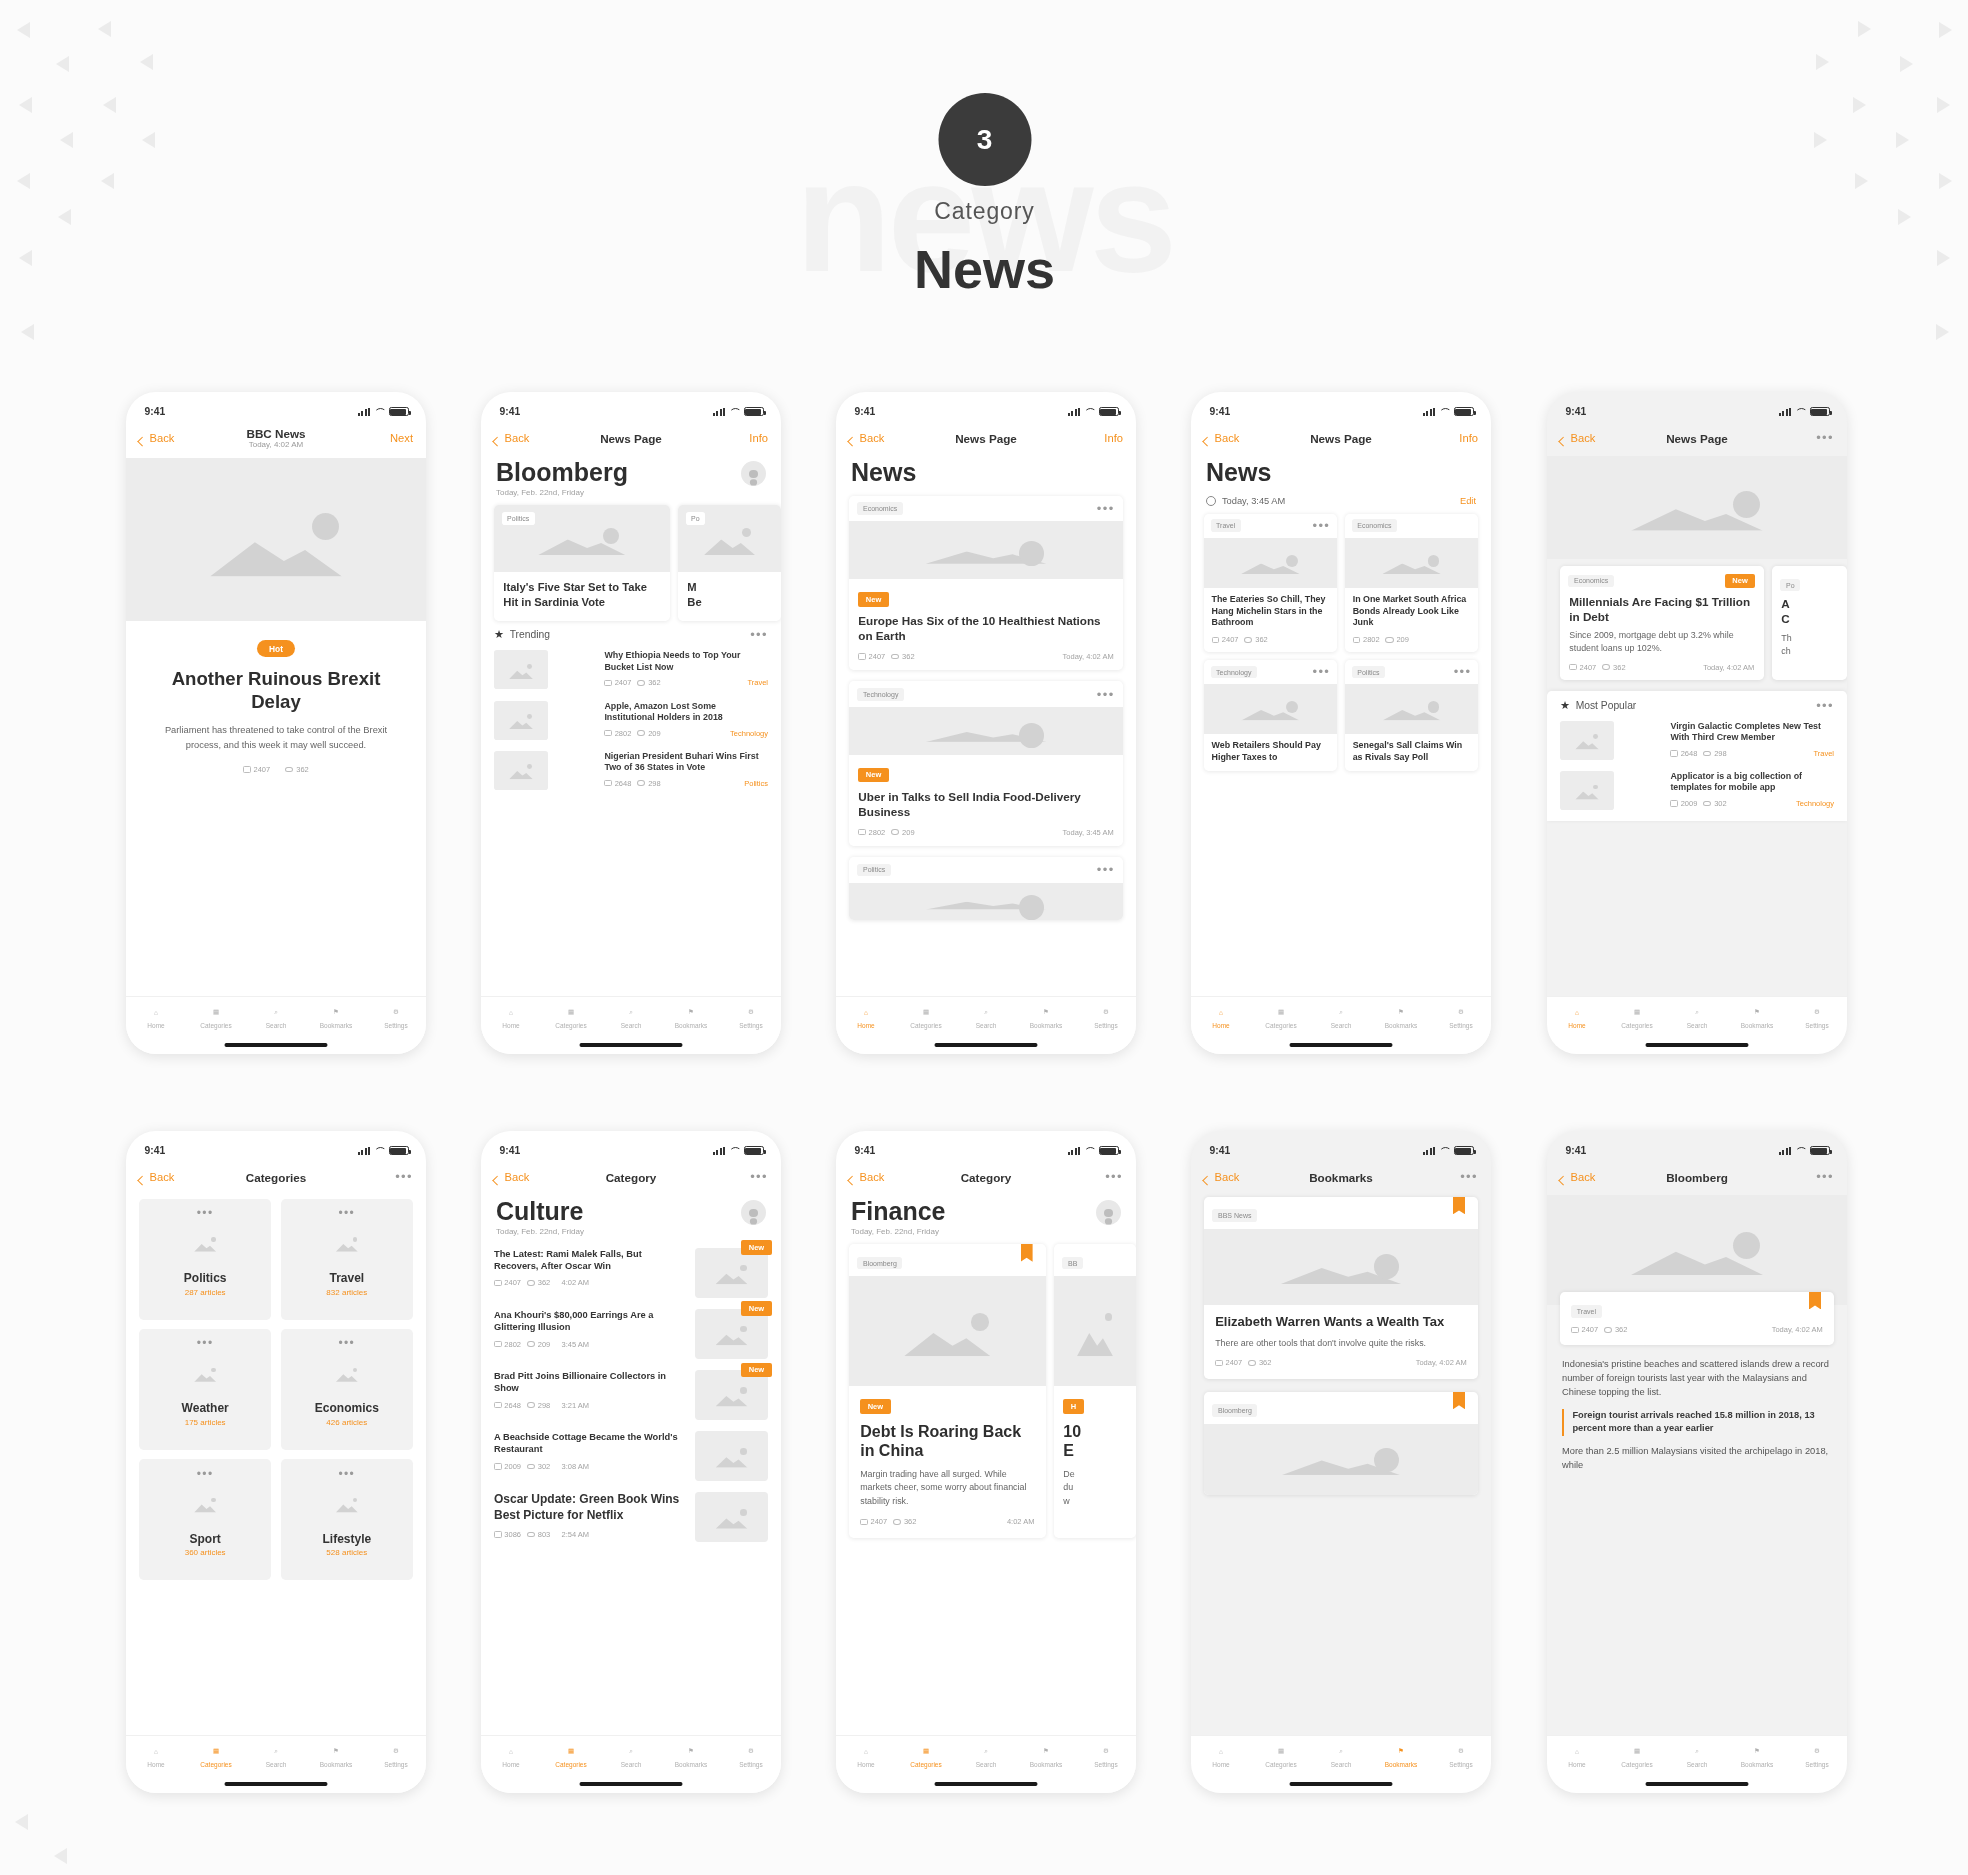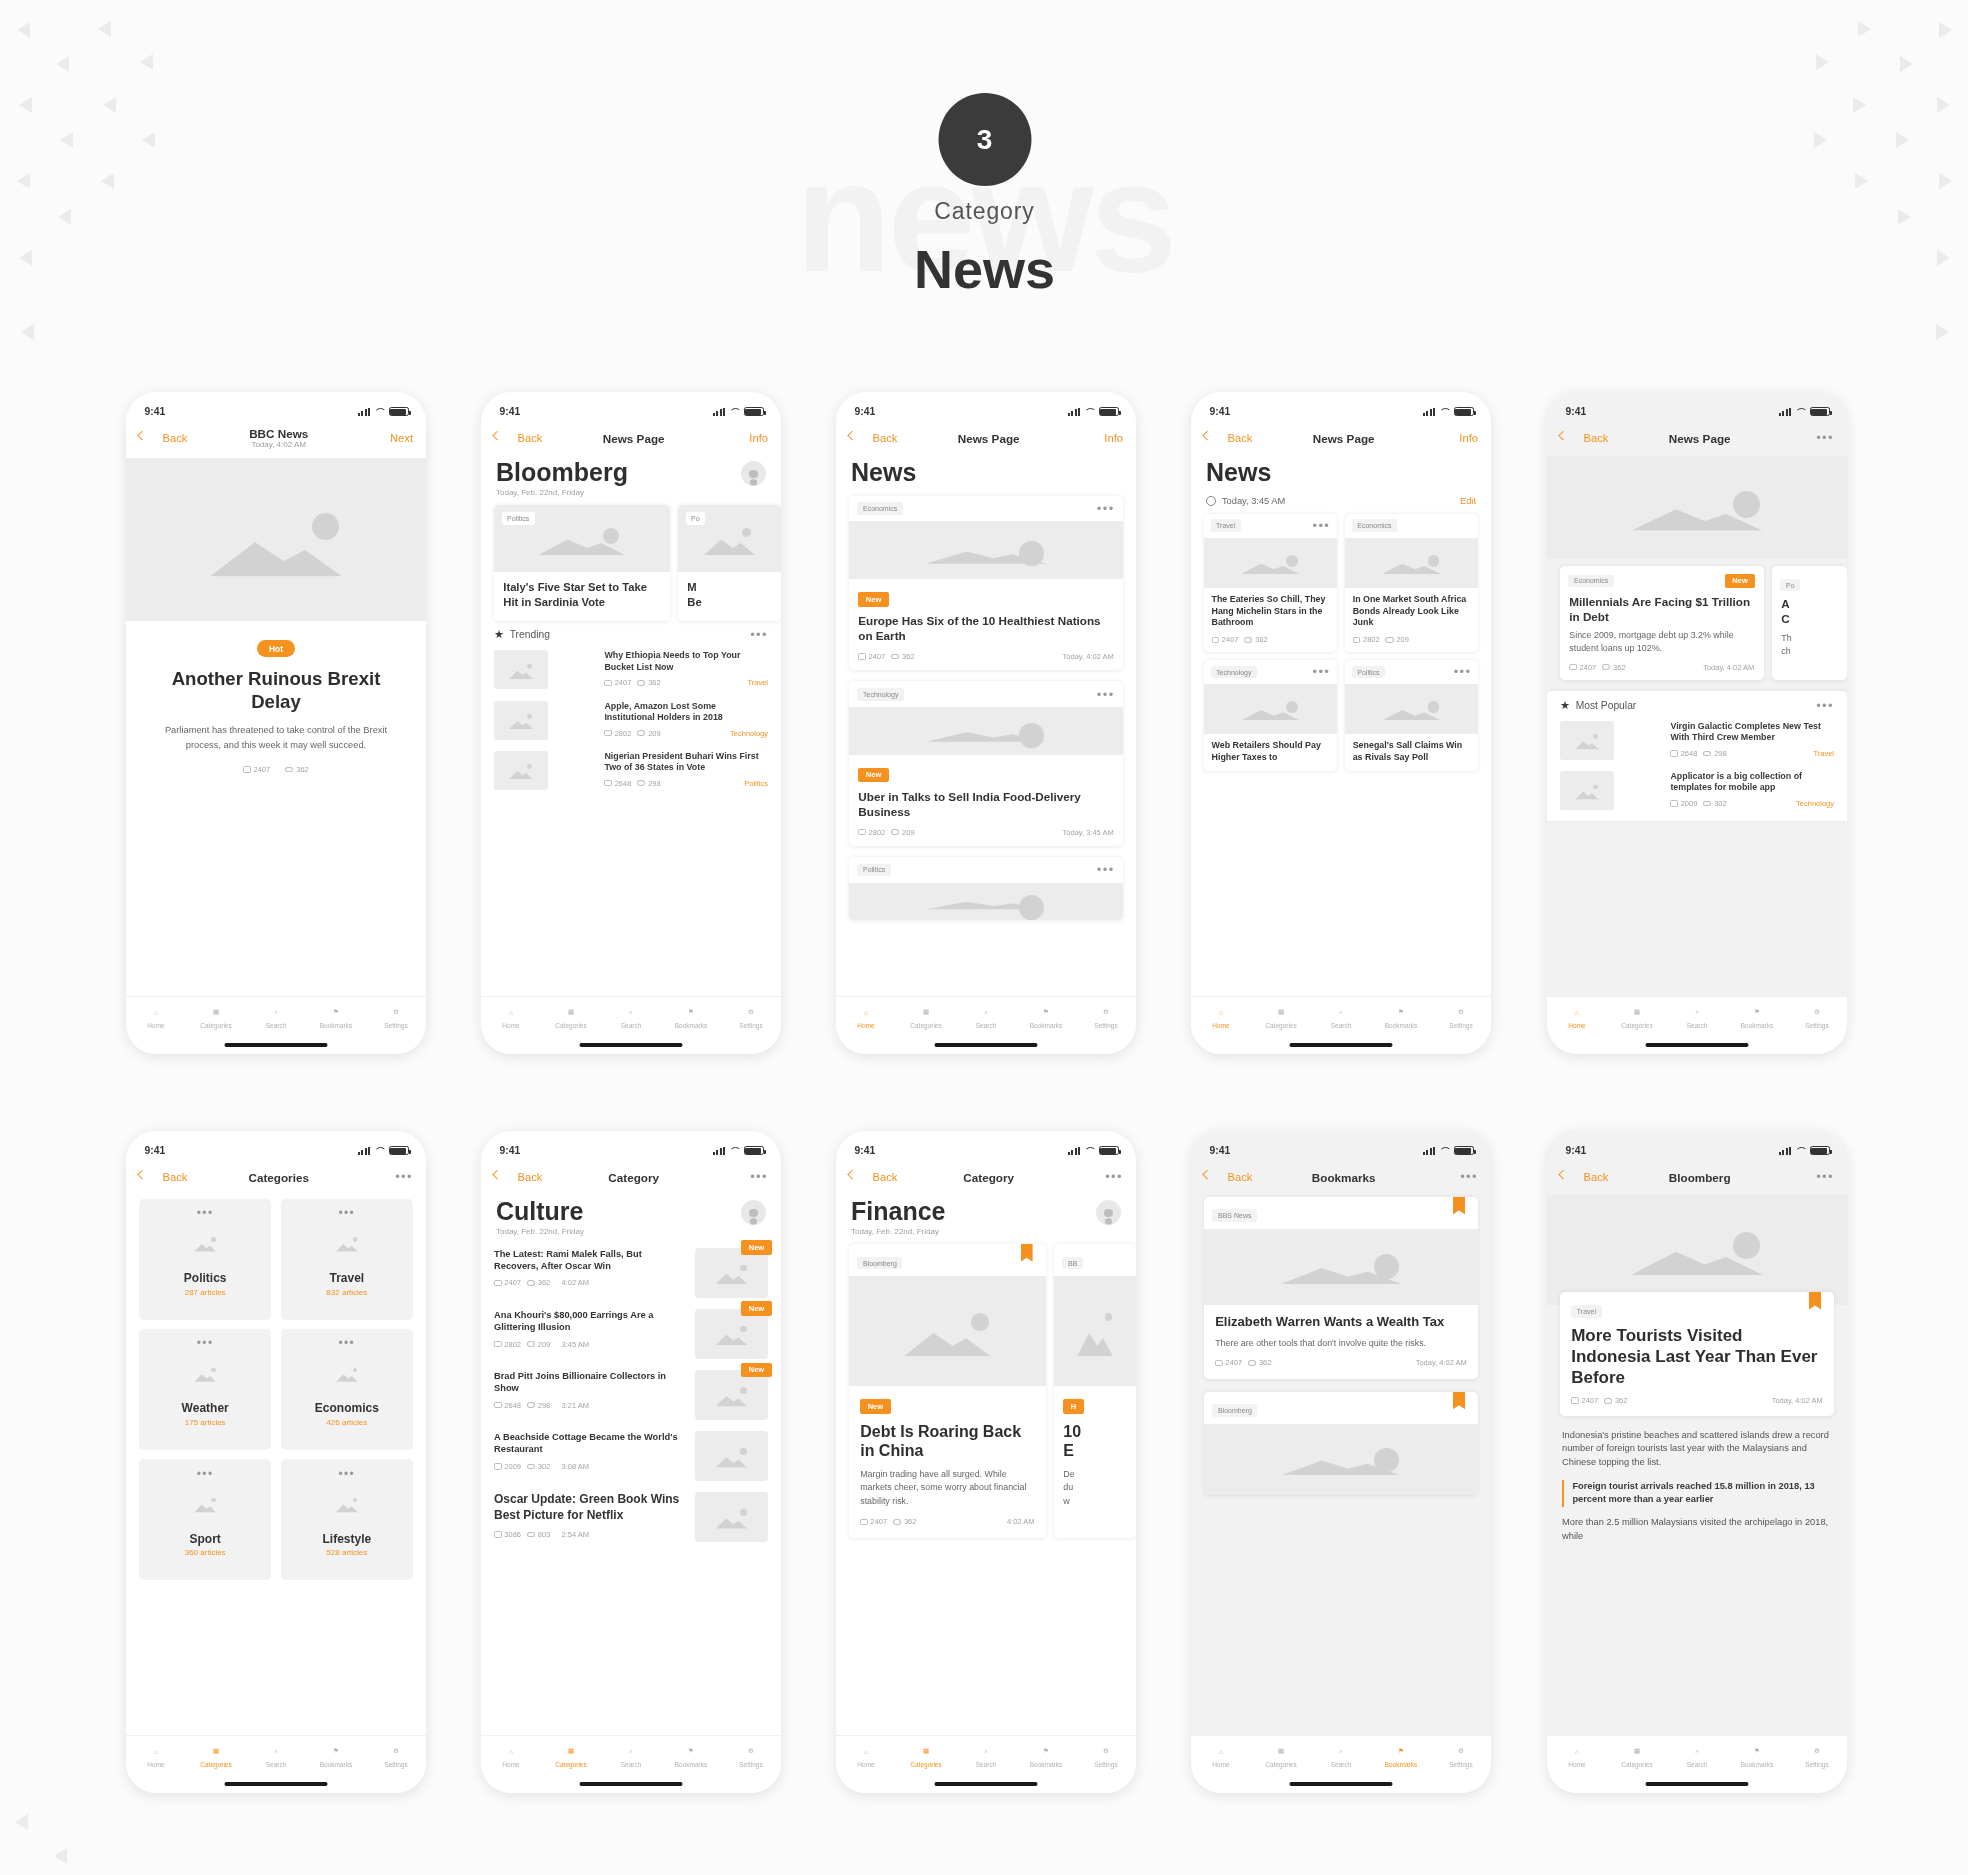--- a/index.html
+++ b/index.html
@@ -59,21 +59,21 @@
   .wifi::before{content:"";position:absolute;left:0;top:0;width:11.2px;height:11.2px;
     border:1.9px solid #333;border-radius:50%;clip-path:polygon(0 0,100% 0,50% 50%);}
   .batt { width:20.5px; height:9.3px; border:1.2px solid #333; border-radius:2.3px; position:relative; }
   .batt::after{content:"";position:absolute;right:-2.8px;top:2.8px;width:1.9px;height:3.7px;background:#333;border-radius:0 0.9px 0.9px 0;}
   .batt i{position:absolute;left:0.9px;top:0.9px;bottom:0.9px;width:16px;background:#333;border-radius:0.9px;}
 
   .navbar {
     height:28px; display:flex; align-items:center; justify-content:space-between;
     padding:0 13px; font-size:11.2px;
   }
-  .nav-side { color:#f5911e; display:flex; align-items:flex-start; gap:17px; min-width:43px; }
+  .nav-side { color:#f5911e; display:flex; align-items:flex-end; gap:4px; min-width:43px; }
   .nav-side.right { justify-content:flex-end; }
   .chev { width:6.5px; height:6.5px; border-left:1.9px solid #f5911e; border-bottom:1.9px solid #f5911e;
           transform:rotate(45deg); display:inline-block; }
   .nav-center { text-align:center; flex:1; }
   .nav-title { font-size:11.7px; font-weight:bold; color:#333; }
   .nav-sub { font-size:8px; color:#9a9a9a; margin-top:0.9px; }
   .dots { letter-spacing:1.4px; color:#f5911e; font-size:13px; line-height:7.5px; }
   .dots.grey { color:#9a9a9a; }
 
   .big-title { font-size:25px; font-weight:bold; padding:5.6px 15px 0; color:#2e2e2e; }
@@ -1080,21 +1080,20 @@
           <span class="dots grey">•••</span>
         </span>
   </div>
   <div class="ph" style="height:110px;margin-top:3.7px"></div>
 
   <div class="card" style="margin:-13px 13px 0;position:relative">
     <div style="padding:8.4px 11.2px 0">
       <span class="tagpill" style="position:static;background:#f2f2f2">Travel</span>
     </div>
     <span class="bk" style="top:0;right:13px"></span>
-    <div style="font-size:17px;font-weight:bold;line-height:1.24;padding:7.5px 11.2px 0;color:#2e2e2e">More Tourists Visited Indonesia Last Year Than Ever Before</div>
     <div class="meta" style="padding:8.4px 11.2px 10.3px">
       <span class="m">
             <i class="ic-comment"></i>
             <span>2407</span>
           </span>
       <span class="m">
             <i class="ic-eye"></i>
             <span>362</span>
           </span>
       <span class="right">Today, 4:02 AM</span>

